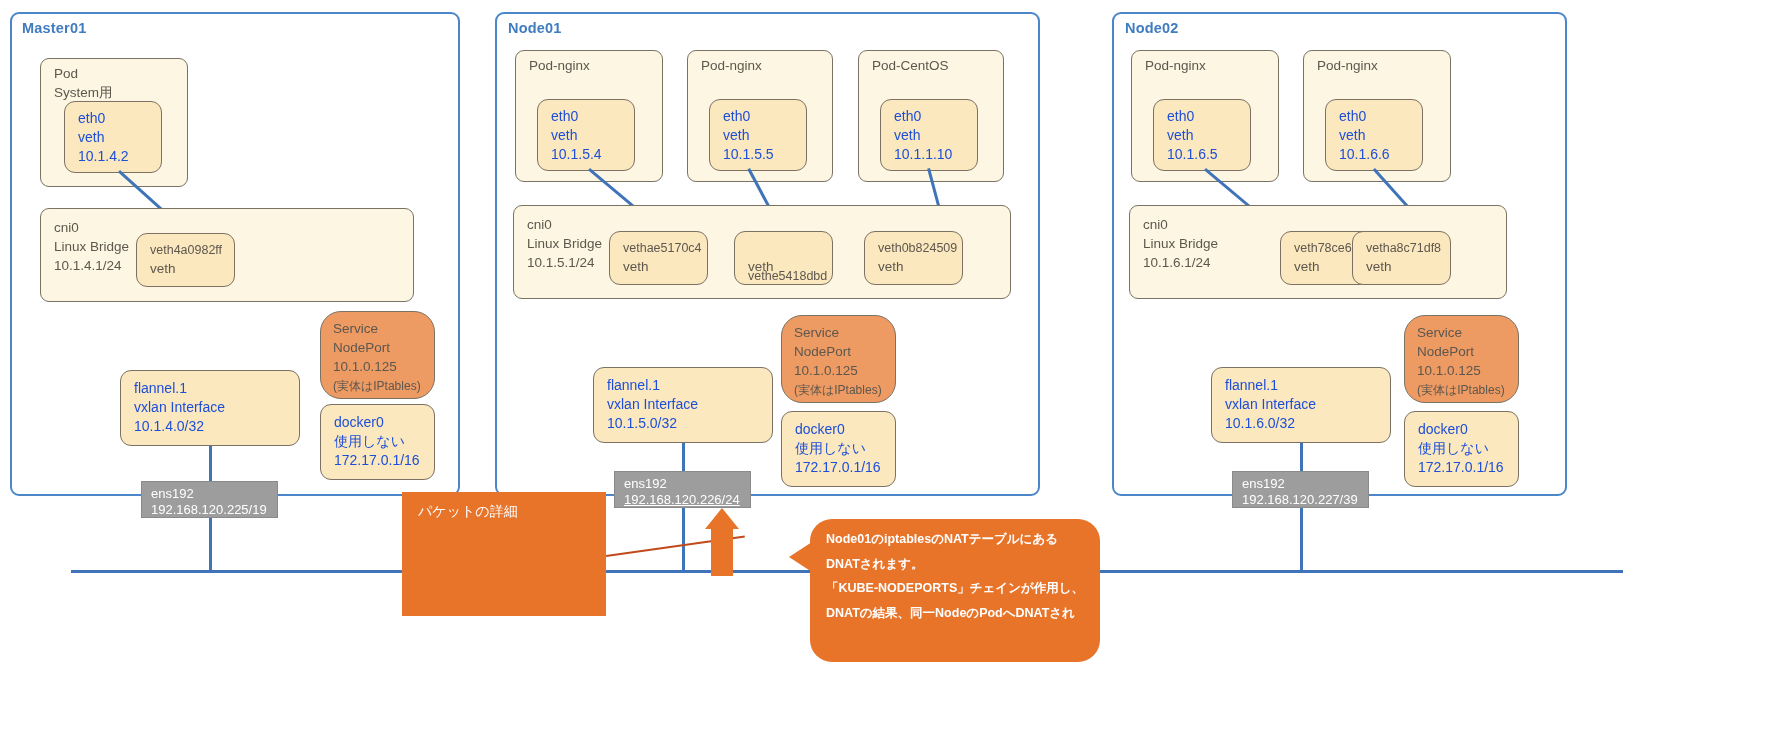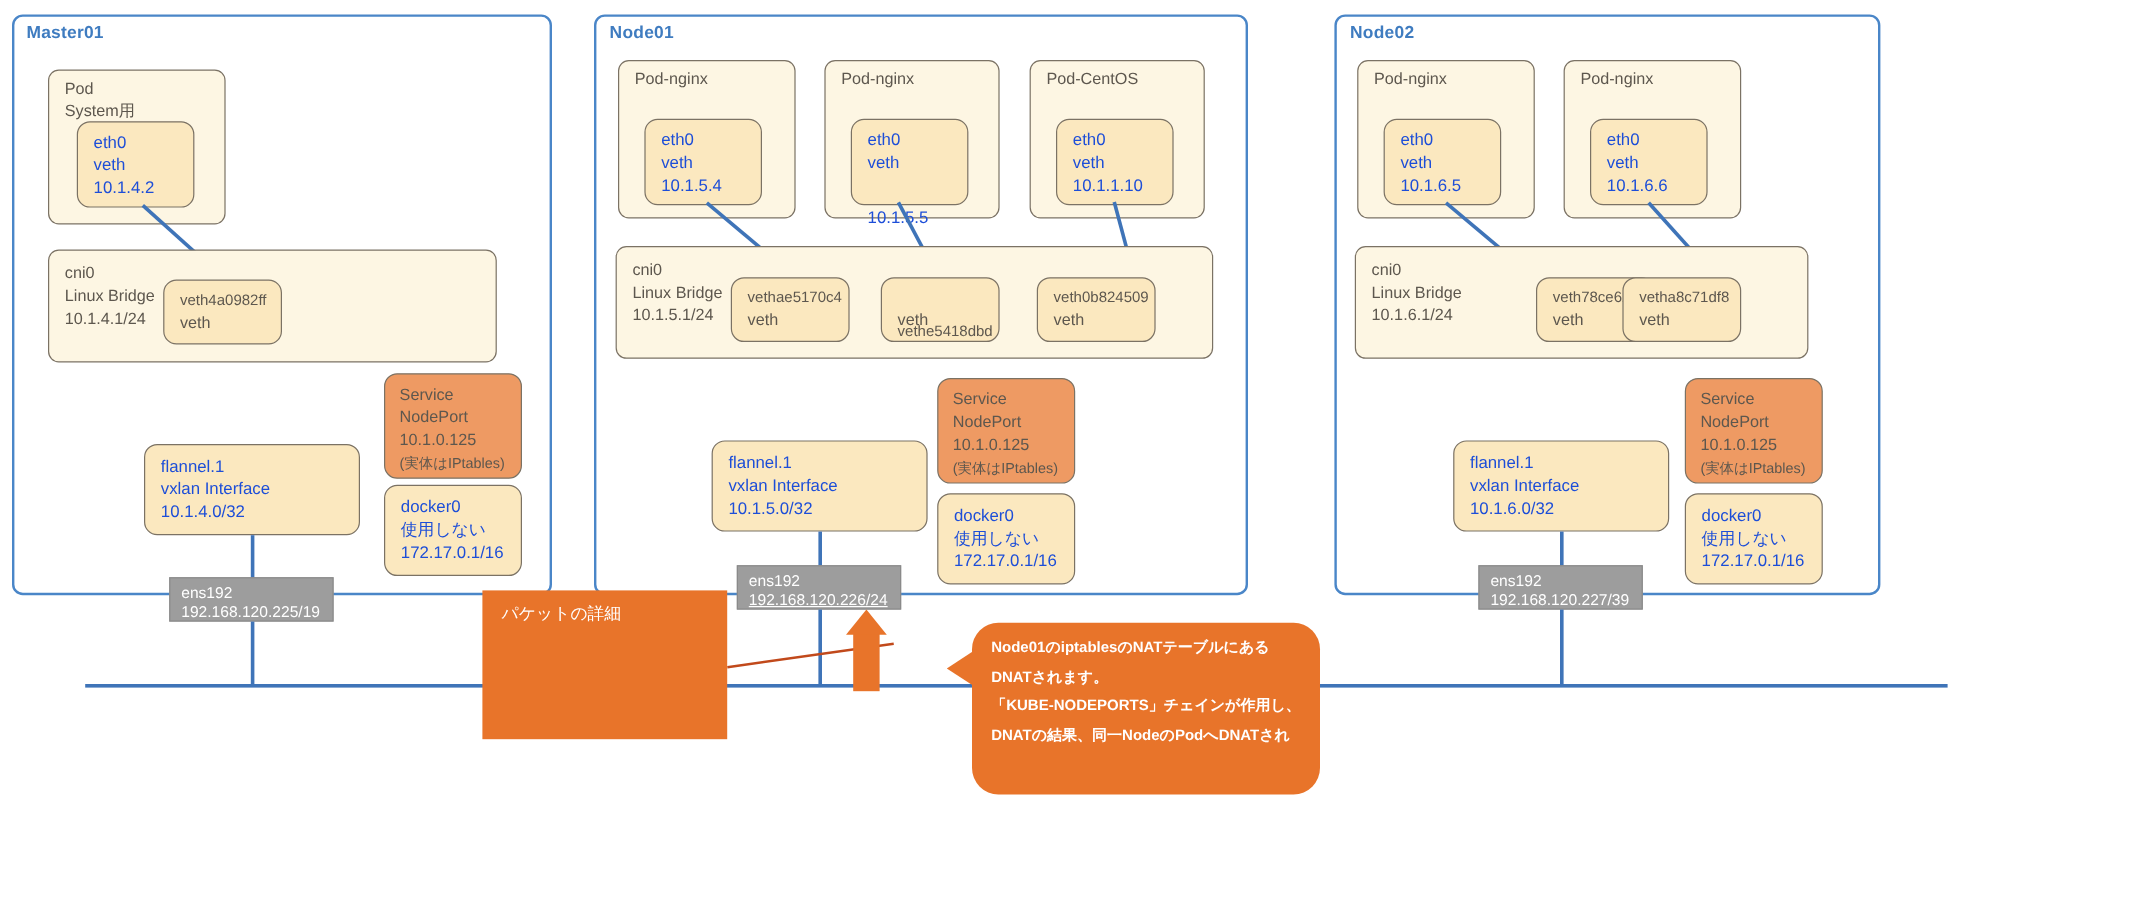--- a/index.html
+++ b/index.html
@@ -86,21 +86,21 @@
     left:13px; top:10px;
     font-size:14px;
     line-height:20px;
     color:#1d4ed8;
     white-space:nowrap;
   }
   .svc-box{
     position:absolute;
     background:#ee9a63;
     border:1.6px solid #7b7264;
-    border-radius:11px;
+    border-radius:21px;
     box-sizing:border-box;
     padding-left:28px;
   }
   .svc-lines{
     position:absolute;
     left:12px; top:10px;
     font-size:13.5px;
     line-height:20.5px;
     color:#5d574e;
     white-space:nowrap;
@@ -250,21 +250,21 @@
     <div class="iface-lines" style="top:25px;">veth</div>
     <div class="iface-lines" style="top:44px;">10.1.5.4</div>
   </div>
 
   <div class="pod-box" style="left:687px; top:50px; width:146px; height:132px;">
     <div class="pod-label" style="top:7px;">Pod-nginx</div>
   </div>
   <div class="veth-box" style="left:709px; top:99px; width:98px; height:72px;">
     <div class="iface-lines" style="top:6px;">eth0</div>
     <div class="iface-lines" style="top:25px;">veth</div>
-    <div class="iface-lines" style="top:44px;margin-top:27px;">10.1.5.5</div>
+    <div class="iface-lines" style="top:44px;">10.1.5.5</div>
   </div>
 
   <div class="pod-box" style="left:858px; top:50px; width:146px; height:132px;">
     <div class="pod-label" style="top:7px;">Pod-CentOS</div>
   </div>
   <div class="veth-box" style="left:880px; top:99px; width:98px; height:72px;">
     <div class="iface-lines" style="top:6px;">eth0</div>
     <div class="iface-lines" style="top:25px;">veth</div>
     <div class="iface-lines" style="top:44px;">10.1.1.10</div>
   </div>

